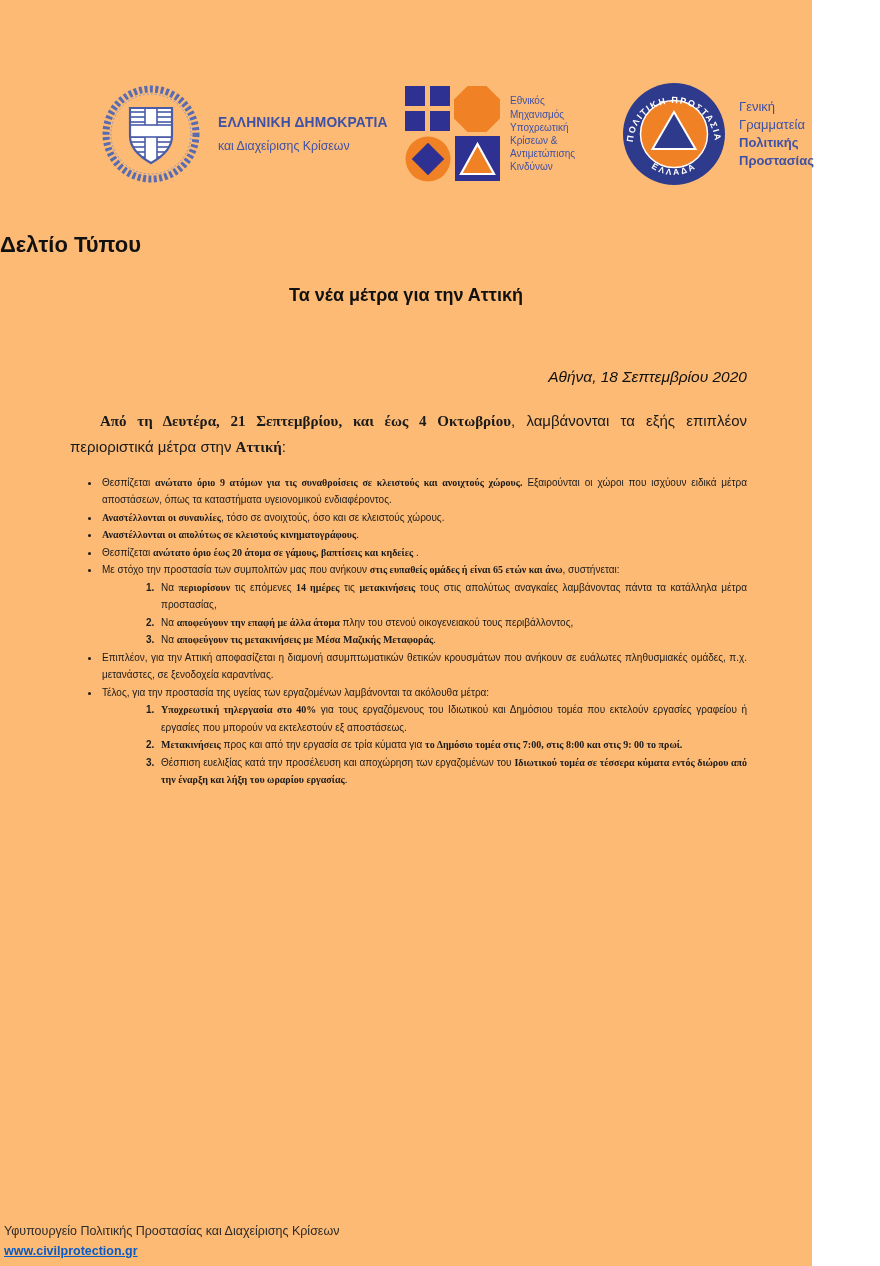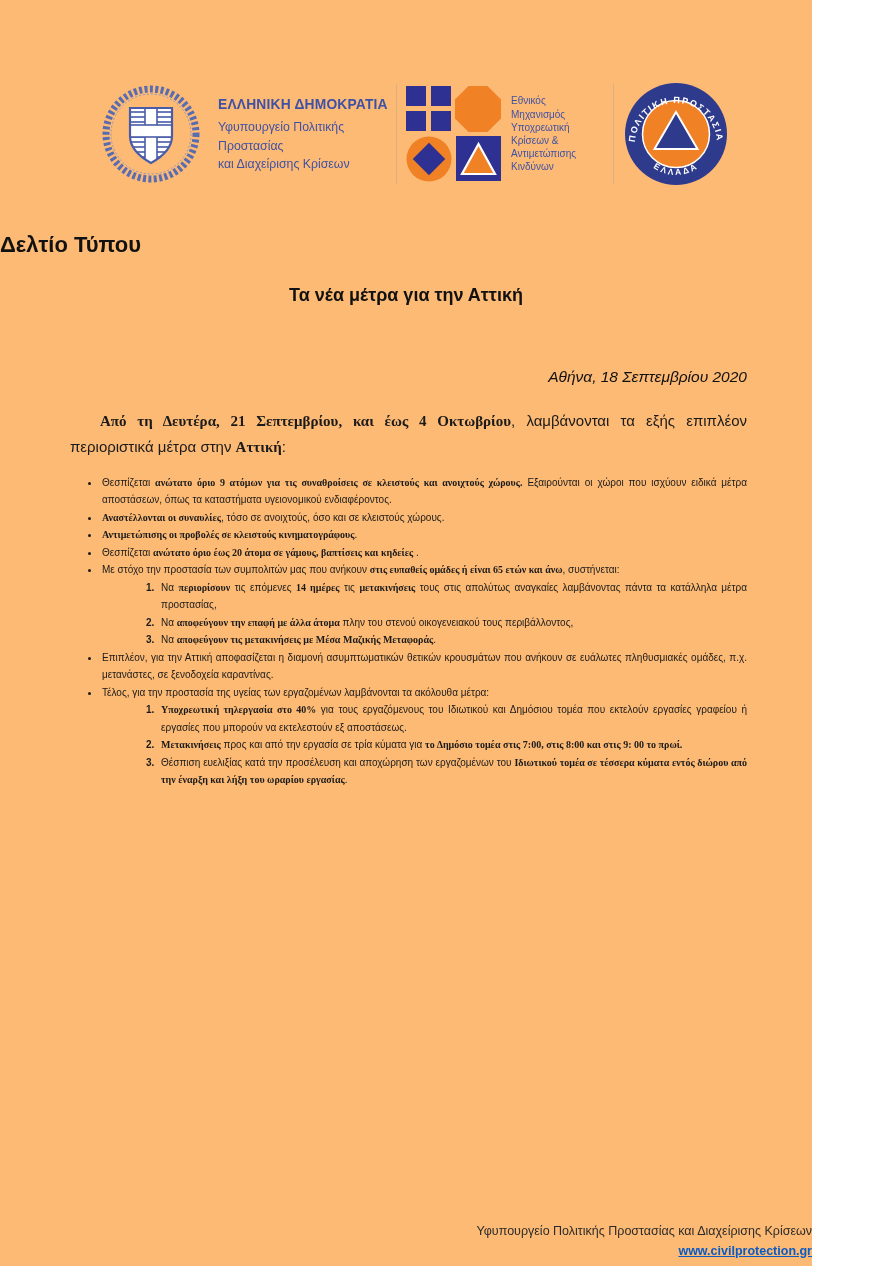--- a/index.html
+++ b/index.html
@@ -26,21 +26,21 @@
   .intro{margin:22px 65px 0 70px;text-indent:30px;text-align:justify;font-size:15px;line-height:1.75;}
   .intro b,.measures b{font-weight:700;font-family:Liberation Serif, serif;}
   ul.measures{margin:13px 65px 0 70px;padding-left:30px;list-style:disc;}
   ul.measures>li{text-align:justify;font-size:10px;line-height:1.75;padding-left:2px;}
   ul.measures>li::marker{font-size:.85em;}
   ul.measures ol{margin:0;padding-left:55px;list-style:decimal;}
   ul.measures ol>li{padding-left:4px;text-align:justify;}
   ul.measures ol>li::marker{font-weight:700;}
 
   
-  .ftr{position:absolute;left:12px;right:0;bottom:5px;text-align:right;font-size:12.5px;line-height:1.55;color:#2b2b2b;}
+  .ftr{position:absolute;left:4px;right:0;bottom:5px;text-align:left;font-size:12.5px;line-height:1.55;color:#2b2b2b;}
   .ftr .contact{font-weight:700;color:#1f1f1f;}
   .ftr a{color:#0b5bc4;text-decoration:underline;font-weight:700;}
 </style>
 </head>
 <body>
 
 <div class="page">
 
   <header class="hdr">
     <div class="blk">
@@ -66,21 +66,20 @@
             <line x1="30" y1="77" x2="76" y2="77"></line>
         </g>
         <g clip-path="url(#shieldClip)">
           <rect x="47" y="26" width="12" height="60" fill="#ffffff" stroke="#4a5ca8" stroke-width="1.6"></rect>
           <rect x="30" y="45" width="46" height="12" fill="#ffffff" stroke="#4a5ca8" stroke-width="1.6"></rect>
         </g>
         <path d="M32 28 h42 v28 c0 14 -12 22 -21 27 c-9 -5 -21 -13 -21 -27 Z" fill="none" stroke="#4a5ca8" stroke-width="2.2"></path>
       </svg>
       <div class="hdr-text t1">
         <div class="l1">ΕΛΛΗΝΙΚΗ ΔΗΜΟΚΡΑΤΙΑ</div>
-        <div>Υφυπουργείο Πολιτικής Προστασίας</div>
         <div>και Διαχείρισης Κρίσεων</div>
       </div>
     </div>
 
     <div class="vline"></div>
 
     <div class="blk">
       <svg width="96" height="96" viewBox="0 0 96 96">
         <rect x="0" y="0" width="20" height="20" fill="#2e3192"></rect>
         <rect x="25" y="0" width="20" height="20" fill="#2e3192"></rect>
@@ -113,34 +112,40 @@
           <path id="cpArcTop" d="M 12 63 A 41 41 0 1 1 94 63" fill="none"></path>
           <path id="cpArcBottom" d="M 19 74 A 39 39 0 0 0 87 74" fill="none"></path>
         </defs>
         <text font-size="9" font-weight="bold" fill="#ffffff" letter-spacing="1.6" font-family="Liberation Sans, sans-serif">
           <textPath href="#cpArcTop" startOffset="50%" text-anchor="middle">ΠΟΛΙΤΙΚΗ ΠΡΟΣΤΑΣΙΑ</textPath>
         </text>
         <text font-size="8.5" font-weight="bold" fill="#ffffff" letter-spacing="2.2" font-family="Liberation Sans, sans-serif">
           <textPath href="#cpArcBottom" startOffset="50%" text-anchor="middle">ΕΛΛΑΔΑ</textPath>
         </text>
       </svg>
+      <div class="hdr-text t3">
+        <div>Γενική</div>
+        <div>Γραμματεία</div>
+        <div class="b">Πολιτικής</div>
+        <div class="b">Προστασίας</div>
+      </div>
     </div>
   </header>
 
   <h1 class="title">Δελτίο Τύπου</h1>
   <h2 class="subtitle">Τα νέα μέτρα για την Αττική</h2>
 
   <div class="dateline">Αθήνα, 18 Σεπτεμβρίου 2020</div>
 
   <p class="intro"><b>Από τη Δευτέρα, 21 Σεπτεμβρίου, και έως 4 Οκτωβρίου</b>, λαμβάνονται τα εξής επιπλέον περιοριστικά μέτρα στην <b>Αττική</b>:</p>
 
   <ul class="measures">
       <li>Θεσπίζεται <b>ανώτατο όριο 9 ατόμων για τις συναθροίσεις σε κλειστούς και ανοιχτούς χώρους.</b> Εξαιρούνται οι χώροι που ισχύουν ειδικά μέτρα αποστάσεων, όπως τα καταστήματα υγειονομικού ενδιαφέροντος.</li>
       <li><b>Αναστέλλονται οι συναυλίες</b>, τόσο σε ανοιχτούς, όσο και σε κλειστούς χώρους.</li>
-      <li><b>Αντιμετώπισης οι προβολές σε κλειστούς κινηματογράφους</b>.</li>
+      <li><b>Αναστέλλονται οι απολύτως σε κλειστούς κινηματογράφους</b>.</li>
       <li>Θεσπίζεται <b>ανώτατο όριο έως 20 άτομα σε γάμους, βαπτίσεις και κηδείες</b> .</li>
       <li>Με στόχο την προστασία των συμπολιτών μας που ανήκουν <b>στις ευπαθείς ομάδες ή είναι 65 ετών και άνω</b>, συστήνεται:<ol>
           <li>Να <b>περιορίσουν</b> τις επόμενες <b>14 ημέρες</b> τις <b>μετακινήσεις</b> τους στις απολύτως αναγκαίες λαμβάνοντας πάντα τα κατάλληλα μέτρα προστασίας,</li>
           <li>Να <b>αποφεύγουν την επαφή με άλλα άτομα</b> πλην του στενού οικογενειακού τους περιβάλλοντος,</li>
           <li>Να <b>αποφεύγουν τις μετακινήσεις με Μέσα Μαζικής Μεταφοράς</b>.</li>
         </ol></li>
       <li>Επιπλέον, για την Αττική αποφασίζεται η διαμονή ασυμπτωματικών θετικών κρουσμάτων που ανήκουν σε ευάλωτες πληθυσμιακές ομάδες, π.χ. μετανάστες, σε ξενοδοχεία καραντίνας.</li>
       <li>Τέλος, για την προστασία της υγείας των εργαζομένων λαμβάνονται τα ακόλουθα μέτρα:<ol>
           <li><b>Υποχρεωτική τηλεργασία στο 40%</b> για τους εργαζόμενους του Ιδιωτικού και Δημόσιου τομέα που εκτελούν εργασίες γραφείου ή εργασίες που μπορούν να εκτελεστούν εξ αποστάσεως.</li>
           <li><b>Μετακινήσεις</b> προς και από την εργασία σε τρία κύματα για <b>το Δημόσιο τομέα στις 7:00, στις 8:00 και στις 9: 00 το πρωί.</b></li>

